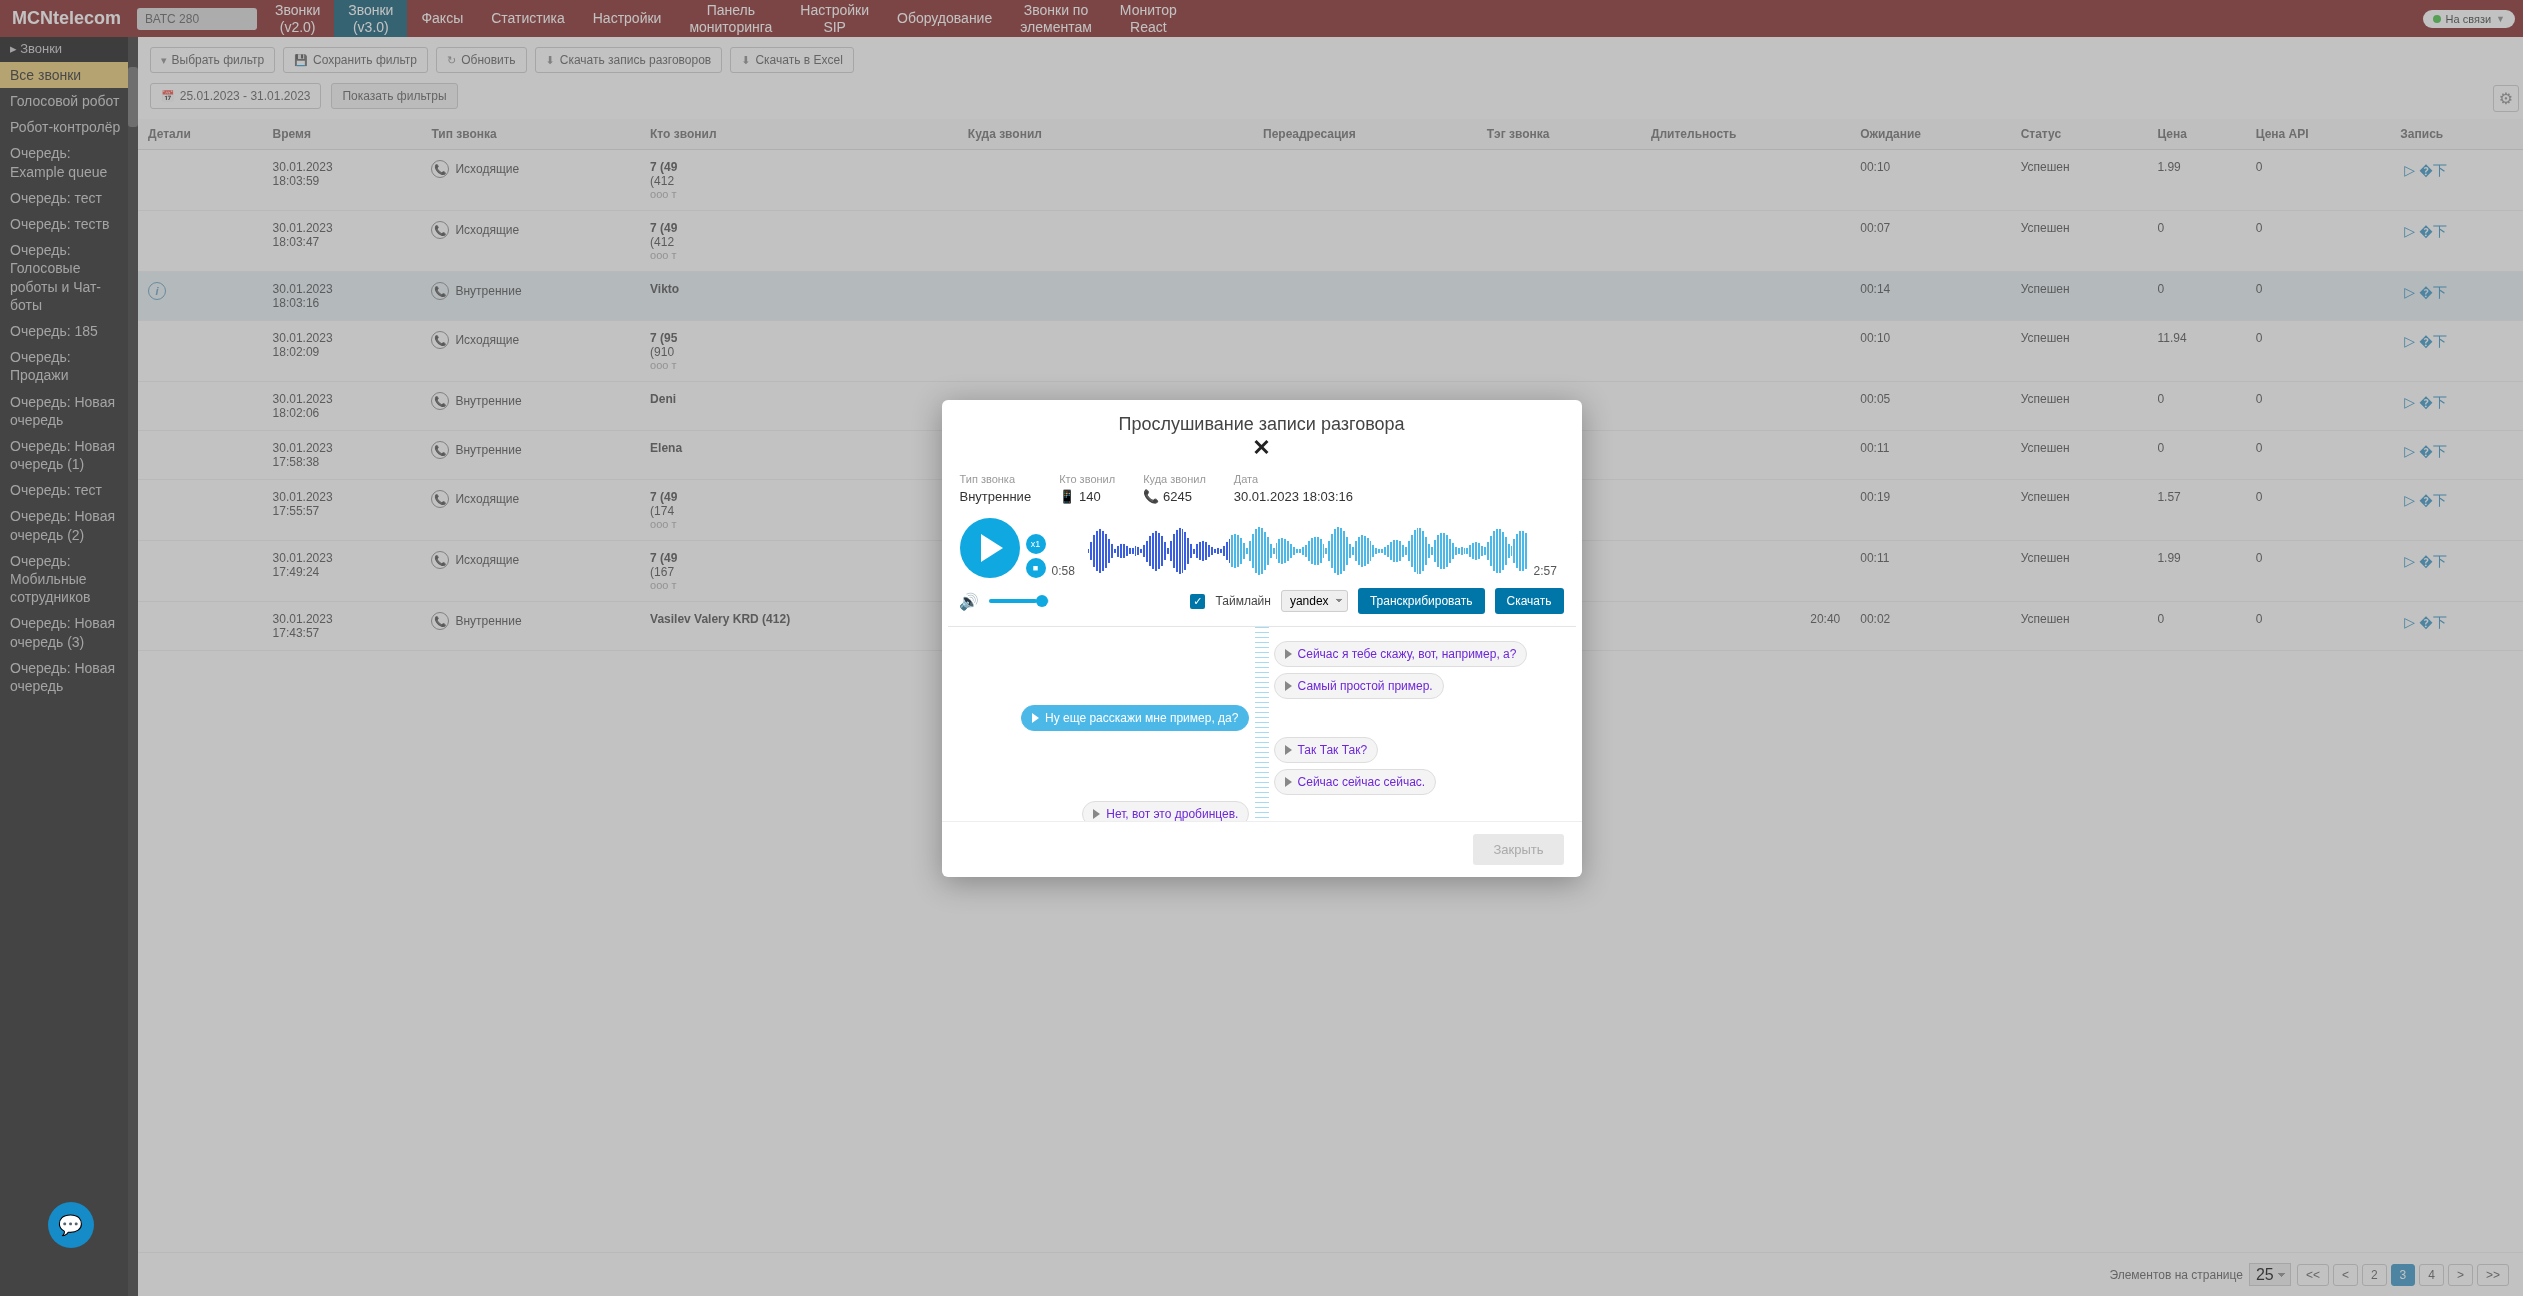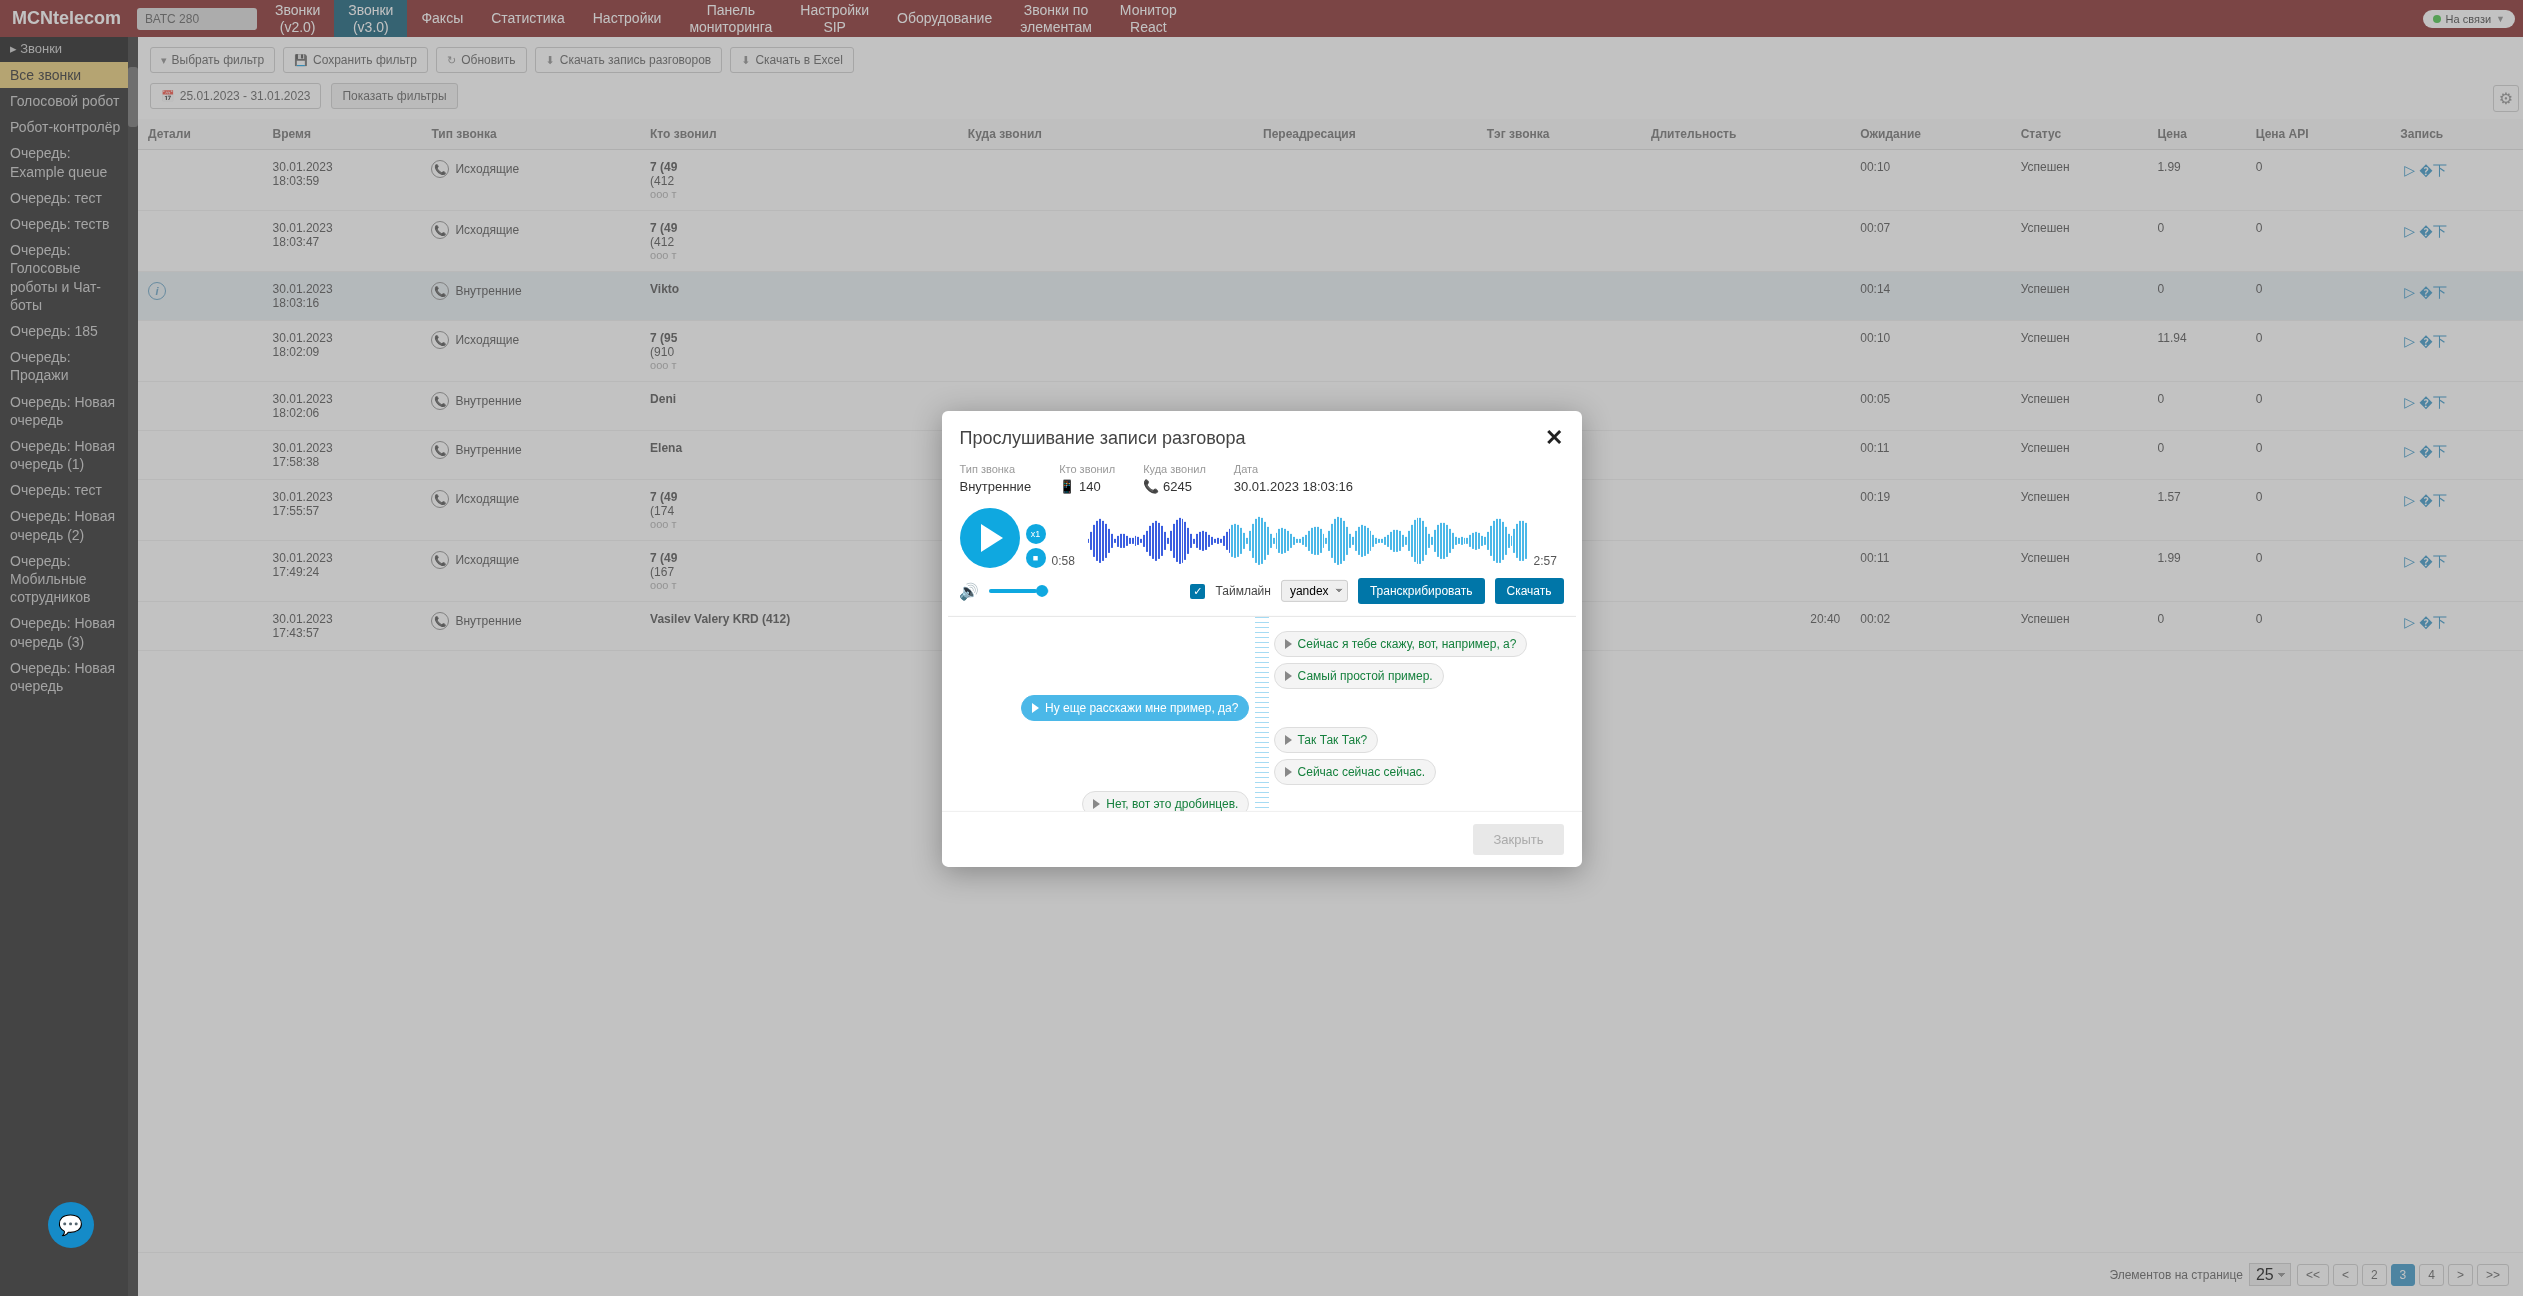--- a/index.html
+++ b/index.html
@@ -31,21 +31,21 @@
 .phone-ico { width: 18px; height: 18px; border: 1.5px solid #888; border-radius: 50%; display: inline-flex; align-items: center; justify-content: center; font-size: 10px; color: #888; }
 .info-ico { width: 18px; height: 18px; border: 1.5px solid #5a9bc0; border-radius: 50%; display: inline-flex; align-items: center; justify-content: center; font-size: 11px; color: #5a9bc0; font-style: italic; font-weight: bold; }
 .sub { color: #aaa; font-size: 11px; }
 .act-ico { color: #2a8fc4; font-size: 14px; cursor: pointer; margin-left: 4px; }
 .pager { display: flex; justify-content: flex-end; align-items: center; gap: 6px; padding: 10px 14px; border-top: 1px solid #eee; font-size: 12px; color: #555; }
 .pg { border: 1px solid #ccc; padding: 3px 8px; border-radius: 3px; cursor: pointer; min-width: 22px; text-align: center; }
 .pg.active { background: #2a8fc4; color: #fff; border-color: #2a8fc4; }
 .gear { position: absolute; right: 4px; top: 48px; color: #888; font-size: 16px; cursor: pointer; border: 1px solid #ccc; padding: 3px 5px; border-radius: 3px; background: #fff; }
 .overlay { position: absolute; inset: 0; background: rgba(120,120,120,0.45); z-index: 50; }
 .modal { position: absolute; left: 50%; top: 50%; transform: translate(-50%, -52%); width: 640px; background: #fff; border-radius: 6px; box-shadow: 0 6px 30px rgba(0,0,0,0.3); z-index: 60; }
-.modal-head { display: flex; justify-content: space-between; align-items: center; padding: 14px 18px 8px; }
+.modal-head { display: flex; justify-content: space-between; align-items: center; padding: 14px 18px 8px; flex-direction: column; }
 .modal-title { font-size: 18px; color: #444; }
 .close-x { font-size: 22px; cursor: pointer; color: #222; font-weight: bold; }
 .modal-info { display: flex; gap: 28px; padding: 4px 18px 10px; font-size: 12px; }
 .mi-lbl { color: #999; font-size: 11px; margin-bottom: 4px; }
 .mi-val { color: #333; font-size: 13px; }
 .player { display: flex; align-items: flex-end; gap: 6px; padding: 4px 18px 10px; }
 .play-big { width: 60px; height: 60px; background: #0fa8e0; border-radius: 50%; display: flex; align-items: center; justify-content: center; cursor: pointer; position: relative; }
 .play-big::after { content: ''; border-left: 22px solid #fff; border-top: 14px solid transparent; border-bottom: 14px solid transparent; margin-left: 5px; }
 .mini-ctrl { display: flex; flex-direction: column; gap: 4px; }
 .mini-btn { width: 20px; height: 20px; background: #0fa8e0; border-radius: 50%; color: #fff; font-size: 9px; display: flex; align-items: center; justify-content: center; cursor: pointer; }
@@ -59,21 +59,21 @@
 .vol-slider::after { content: ''; position: absolute; left: 0; top: 0; width: 80%; height: 100%; background: #0fa8e0; border-radius: 2px; }
 .vol-thumb { position: absolute; left: 78%; top: -4px; width: 12px; height: 12px; background: #0fa8e0; border-radius: 50%; }
 .chk { width: 15px; height: 15px; background: #0076a8; border-radius: 2px; display: inline-flex; align-items: center; justify-content: center; color: #fff; font-size: 11px; }
 .sel-prov { border: 1px solid #ccc; padding: 3px 18px 3px 8px; font-size: 12px; border-radius: 3px; }
 .btn-pri { background: #0076a8; color: #fff; border: none; padding: 6px 12px; font-size: 12px; border-radius: 3px; cursor: pointer; }
 .transcript { border-top: 1px solid #e5e5e5; margin: 0 6px; height: 195px; overflow-y: auto; position: relative; padding: 8px 12px; }
 .t-center { position: absolute; left: 50%; top: 0; bottom: 0; width: 14px; transform: translateX(-50%); background: repeating-linear-gradient(to bottom, #4bb8e8 0, #4bb8e8 1px, transparent 1px, transparent 5px); opacity: 0.5; }
 .t-row { display: flex; margin: 6px 0; position: relative; }
 .t-row.left { justify-content: flex-end; padding-right: 52%; }
 .t-row.right { justify-content: flex-start; padding-left: 52%; }
-.bubble { background: #f4f4f4; border: 1px solid #ddd; border-radius: 14px; padding: 5px 10px; font-size: 12px; color: #15803d; display: flex; align-items: center; gap: 6px; max-width: 260px; }
+.bubble { background: #f4f4f4; border: 1px solid #ddd; border-radius: 14px; padding: 5px 10px; font-size: 12px; color: #6d28d9; display: flex; align-items: center; gap: 6px; max-width: 260px; }
 .bubble.hl { background: #4bb8e8; color: #fff; border-color: #4bb8e8; }
 .b-play { width: 0; height: 0; border-left: 7px solid #888; border-top: 5px solid transparent; border-bottom: 5px solid transparent; cursor: pointer; }
 .bubble.hl .b-play { border-left-color: #fff; }
 .modal-foot { display: flex; justify-content: flex-end; padding: 12px 18px; border-top: 1px solid #eee; }
 .btn-close-dis { background: #e8e8e8; color: #aaa; border: none; padding: 8px 20px; font-size: 13px; border-radius: 3px; }
 .chat-fab { position: fixed; left: 48px; bottom: 48px; width: 46px; height: 46px; background: #158bc8; border-radius: 50%; display: flex; align-items: center; justify-content: center; color: #fff; font-size: 20px; z-index: 100; cursor: pointer; }
 .sb-scroll { position: absolute; right: 0; top: 0; width: 10px; height: 100%; background: #2a2a2a; }
 .sb-thumb { position: absolute; right: 0; top: 30px; width: 10px; height: 60px; background: #666; border-radius: 3px; }
 select { appearance: none; background-image: linear-gradient(45deg, transparent 50%, #888 50%), linear-gradient(135deg, #888 50%, transparent 50%); background-position: right 8px center, right 4px center; background-size: 4px 4px; background-repeat: no-repeat; padding-right: 18px; }
 </style>

